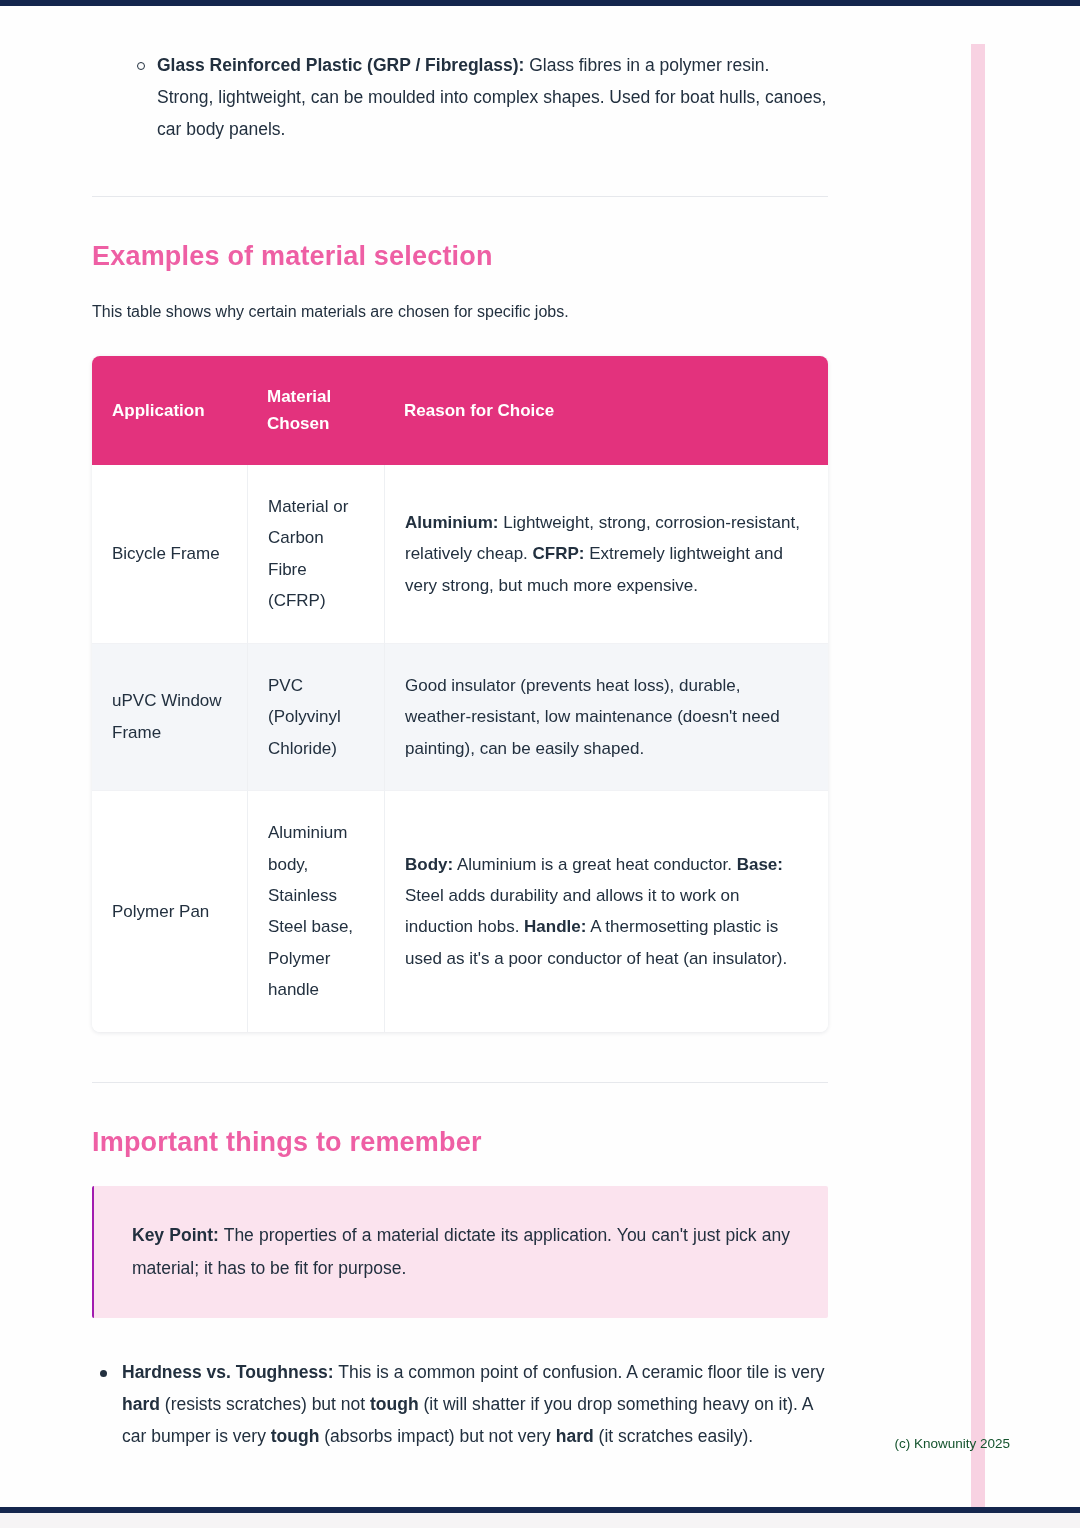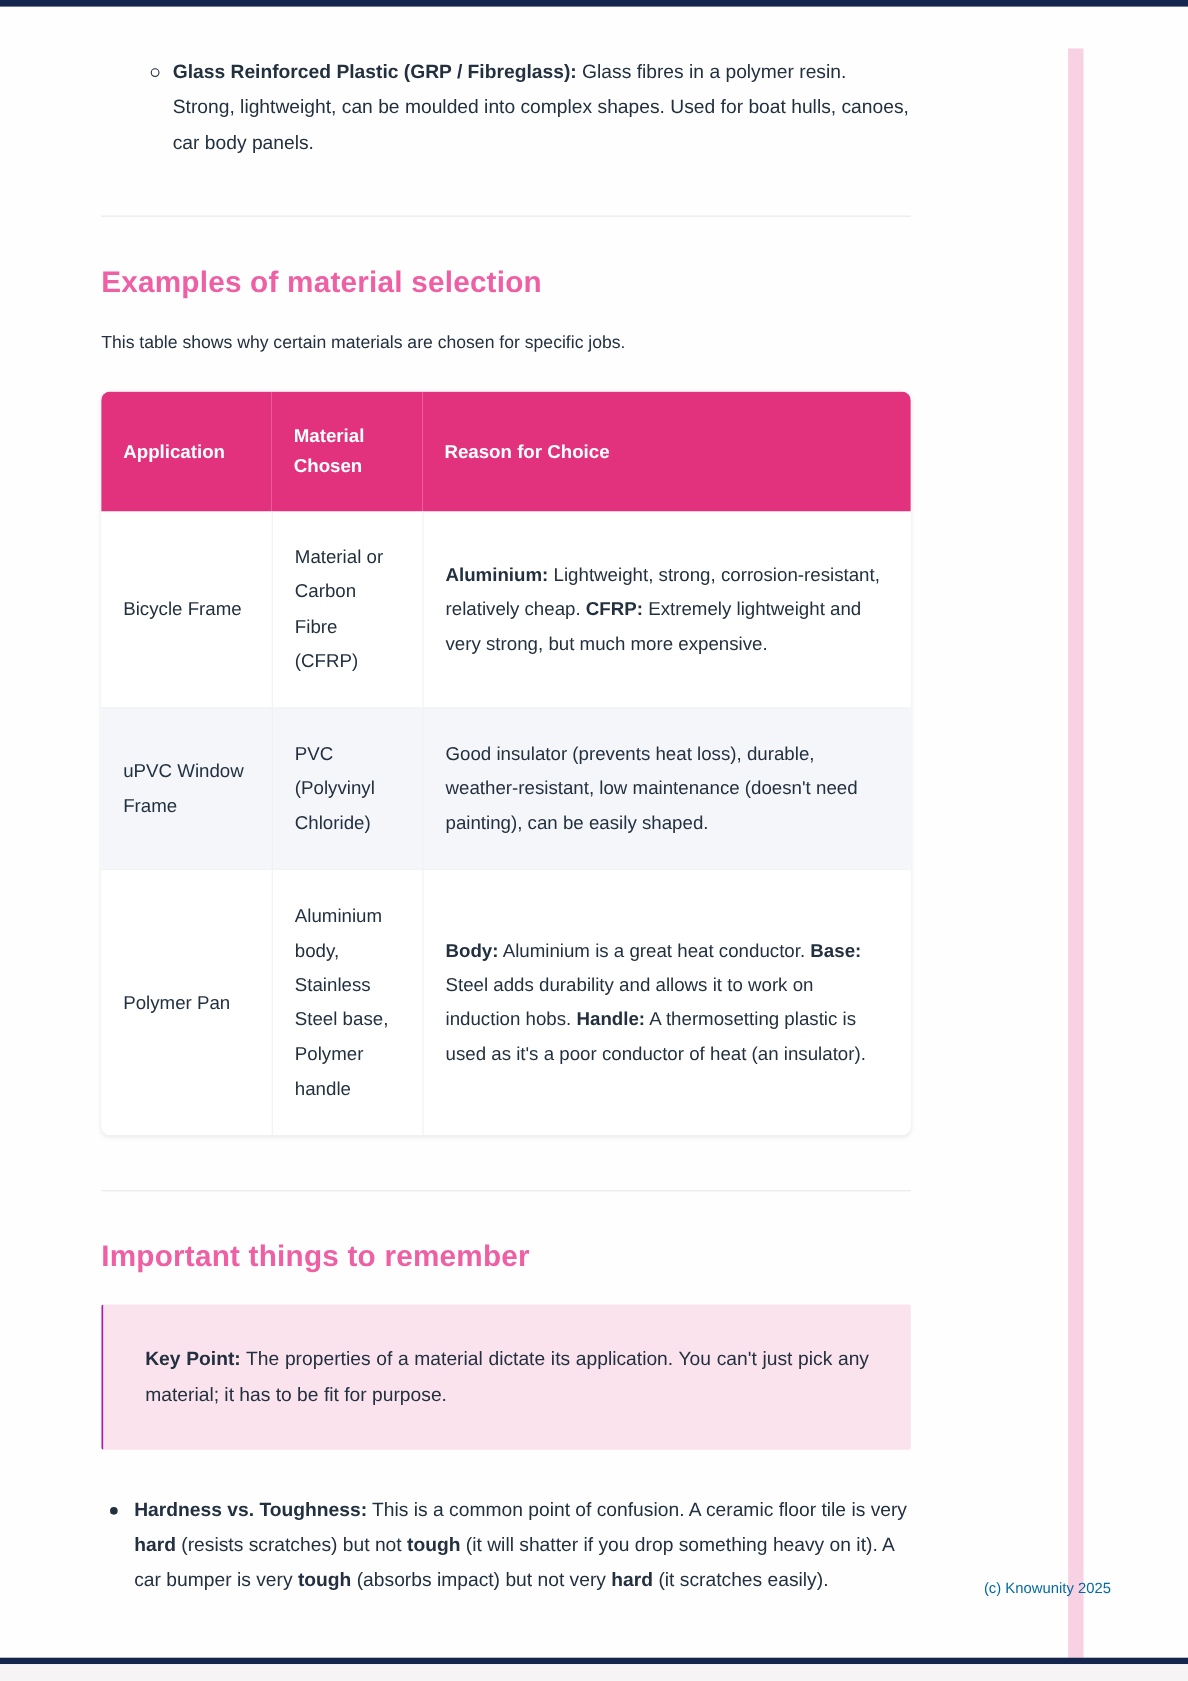--- a/index.html
+++ b/index.html
@@ -84,21 +84,21 @@
     border-radius:2px;
     padding:33px 38px;
     font-size:17.5px; line-height:1.9;
     text-align:justify;
   }
 
   .copyright {
     position:absolute;
     right:70px; bottom:62px;
     font-size:13.5px;
-    color:#0369a1;
+    color:#14532d;
     z-index:4;
   }
 </style>
 </head>
 <body>
 
 <div class="page">
   <div class="edge top"></div>
   <div class="edge bottom"></div>
   <div class="stripe"></div>

